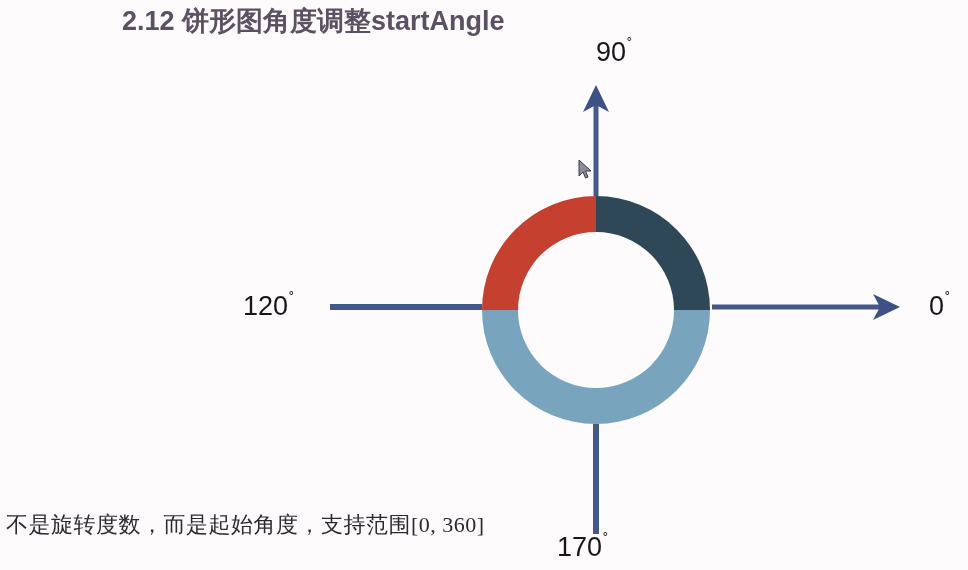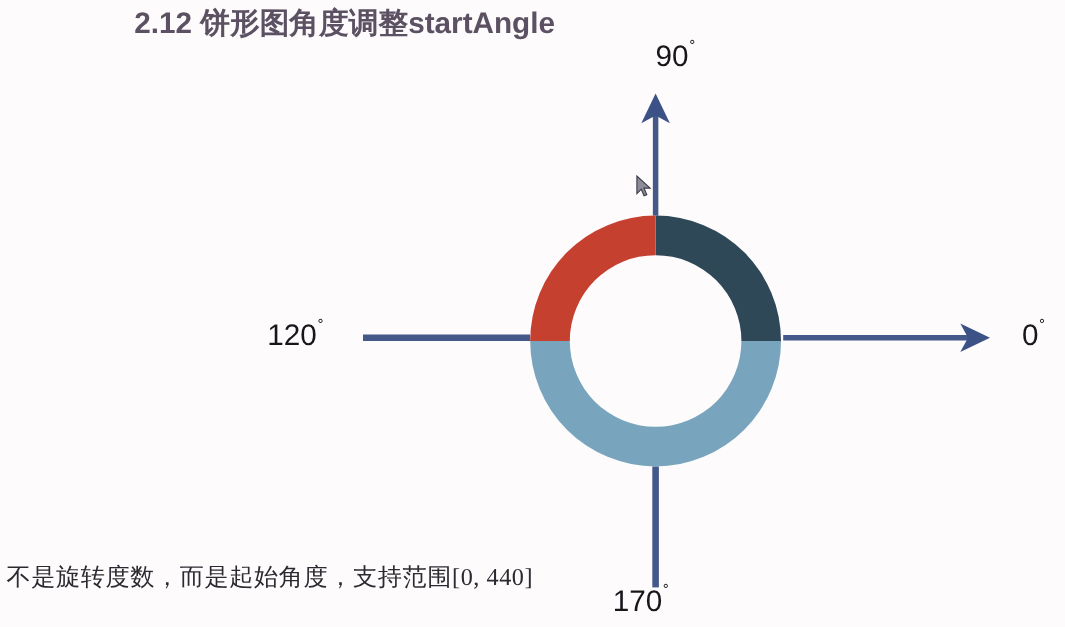--- a/index.html
+++ b/index.html
@@ -130,19 +130,19 @@
   </svg>
 
   <div class="axis-label" id="label-90"><span>90</span><span class="deg">˚</span></div>
 
   <div class="axis-label" id="label-0"><span>0</span><span class="deg">˚</span></div>
 
   <div class="axis-label" id="label-180"><span>120</span><span class="deg">˚</span></div>
 
   <div class="axis-label" id="label-270"><span>170</span><span class="deg">˚</span></div>
 
-  <div id="footnote">不是旋转度数，而是起始角度，支持范围[0, 440]</div>
+  <div id="footnote">不是旋转度数，而是起始角度，支持范围[0, 360]</div>
 
   <svg id="mouse-cursor" viewBox="0 0 16 22" xmlns="http://www.w3.org/2000/svg">
     <polygon points="1,1 1,17 5,13 7.5,19 10,18 7.5,12 13,12" fill="#8b8b99" stroke="#3a3a46" stroke-width="1"></polygon>
   </svg>
 
 </div>
 
 </body></html>

